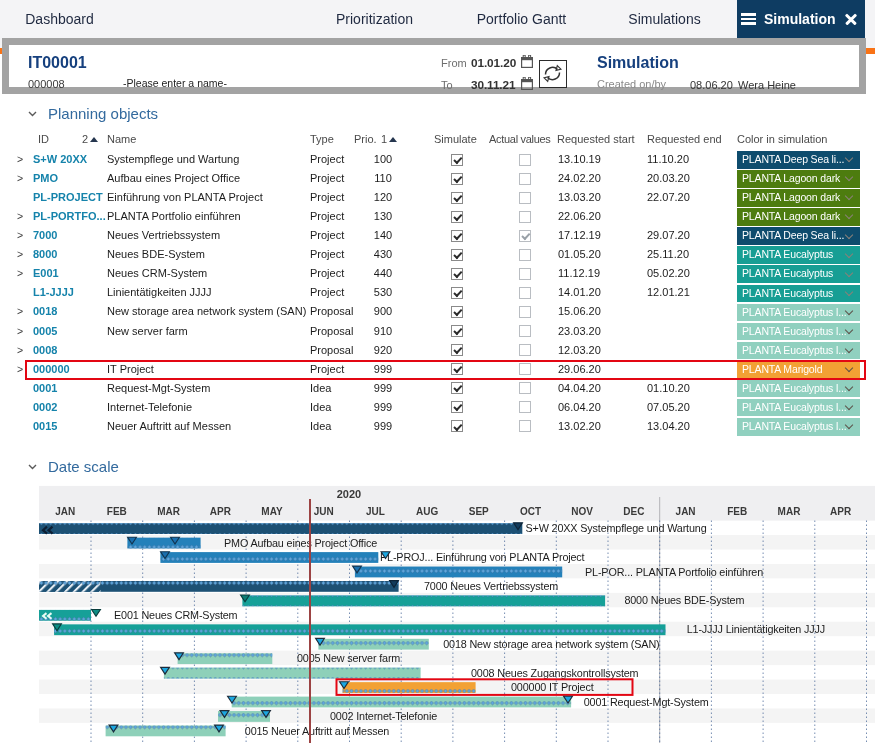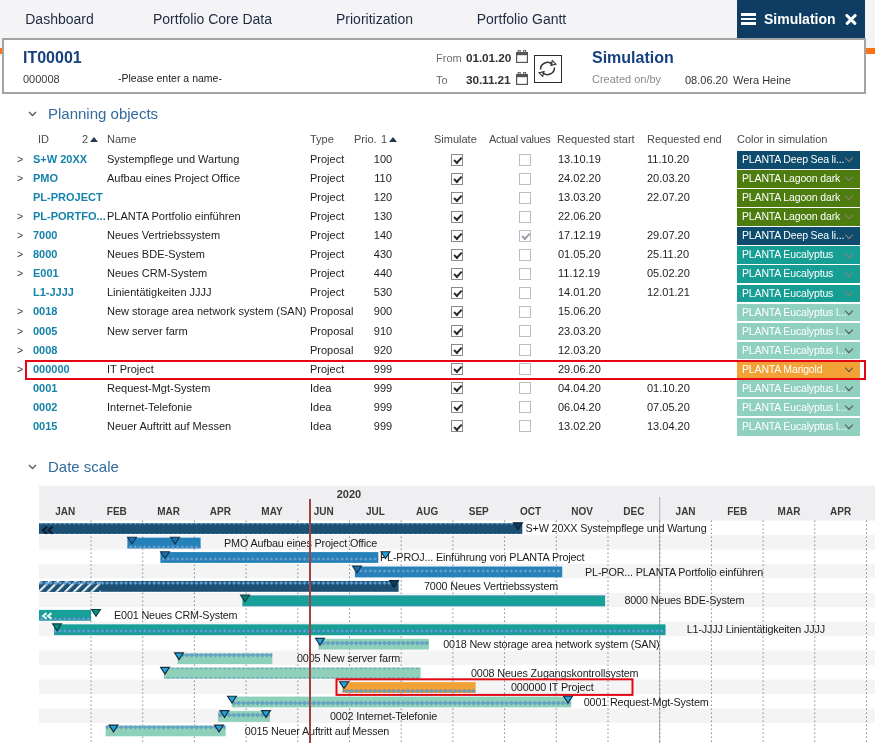--- a/index.html
+++ b/index.html
@@ -7,21 +7,21 @@
 
 .nav{position:absolute;left:0;top:0;width:875px;height:54px;background:#f4f4f6;border-bottom:6px solid #f97316}
 .navitem{position:absolute;top:0;height:38px;line-height:38px;font-size:14px;color:#1f2940;transform:translateX(-50%);white-space:nowrap}
 .tab{position:absolute;left:737px;top:0;width:128px;height:38px;background:#0e3c62}
 .tabtxt{position:absolute;left:27px;top:0;height:38px;line-height:38px;color:#fff;font-size:14px;font-weight:bold}
 .ham span{position:absolute;left:4px;width:15px;height:2.4px;background:#fff}
 .ham{position:absolute;left:0;top:0;width:24px;height:38px}
 .xx{position:absolute;left:108px;top:13px;width:12px;height:12px}
 .xx i{position:absolute;left:-1px;top:5px;width:14px;height:2.6px;background:#fff;border-radius:1px}
 
-.hdrbox{position:absolute;left:2px;top:38px;width:864px;height:56px;background:#fff;border:2px solid #a3a3a3}
+.hdrbox{position:absolute;left:2px;top:38px;width:864px;height:56px;background:#fff;border:7px solid #a3a3a3}
 .t-id{position:absolute;left:19px;top:9px;font-size:16px;font-weight:bold;color:#16407e}
 .t-id2{position:absolute;left:19px;top:33px;font-size:11px;color:#3a3a3a}
 .t-title{position:absolute;left:113px;top:9px;font-size:16px;font-weight:bold;color:#16407e}
 .t-sub{position:absolute;left:114px;top:32px;font-size:10.5px;color:#222}
 .lbl{font-size:11px;color:#6e6e6e}
 .dt{font-size:11.8px;font-weight:bold;color:#333;letter-spacing:-0.1px}
 .refbox{position:absolute;left:530px;top:15px;width:28px;height:28px;border:1.6px solid #2b2b2b}
 .sim-t{position:absolute;left:588px;top:8.5px;font-size:16px;font-weight:bold;color:#16407e}
 
 .sect{position:absolute;font-size:15px;color:#336a9e}
@@ -40,23 +40,23 @@
 .r-d2{position:absolute;left:647px;top:0}
 .sel{position:absolute;left:737px;top:1.1px;width:123px;height:17.6px;color:#fff;font-size:10.5px;line-height:17.6px;padding-left:5px;white-space:nowrap;overflow:hidden;letter-spacing:-0.15px}
 .sel i{position:absolute;right:8px;top:4.2px;width:6px;height:6px;border-right:1.7px solid #5c5249;border-bottom:1.7px solid #5c5249;transform:rotate(45deg)}
 .deepsea{background:#0e4c6d}.lagoon{background:#4d7c0f}.euca{background:#179e94}
 .eucal{background:#90d0bf}.marigold{background:#f2a134}
 .deepsea i,.lagoon i,.euca i{border-color:#8a8078}
 .redbox{position:absolute;border:2px solid #e30613}
 </style></head><body>
 <div class="nav">
   <span class="navitem" style="left:59.5px">Dashboard</span>
-  <span class="navitem" style="left:212.5px">Portfolio Core Data</span>
   <span class="navitem" style="left:374.5px">Prioritization</span>
   <span class="navitem" style="left:521.5px">Portfolio Gantt</span>
+  <span class="navitem" style="left:664.5px">Simulations</span>
   <div class="tab">
     <div class="ham">
         <span style="top:13.2px"></span>
         <span style="top:17.8px"></span>
         <span style="top:22.4px"></span>
       </div>
     <div class="tabtxt">Simulation</div>
     <div class="xx">
         <i style="transform:rotate(45deg)"></i>
         <i style="transform:rotate(-45deg)"></i>
@@ -135,20 +135,21 @@
 <span class="r-type">Project</span>
 <span class="r-prio">110</span>
 <span class="cb chk" style="left:450.5px"></span>
 <span class="cb un" style="left:519px"></span>
 <span class="r-d1">24.02.20</span>
 <span class="r-d2">20.03.20</span>
 <span class="sel lagoon">PLANTA Lagoon dark<i></i></span>
 </div>
 <div class="row" style="top:188.12px">
 <span class="r-id">PL-PROJECT</span>
+<span class="r-name">Einführung von PLANTA Project</span>
 <span class="r-type">Project</span>
 <span class="r-prio">120</span>
 <span class="cb chk" style="left:450.5px"></span>
 <span class="cb un" style="left:519px"></span>
 <span class="r-d1">13.03.20</span>
 <span class="r-d2">22.07.20</span>
 <span class="sel lagoon">PLANTA Lagoon dark<i></i></span>
 </div>
 <div class="row" style="top:207.18px">
 <span class="r-exp">&gt;</span>

